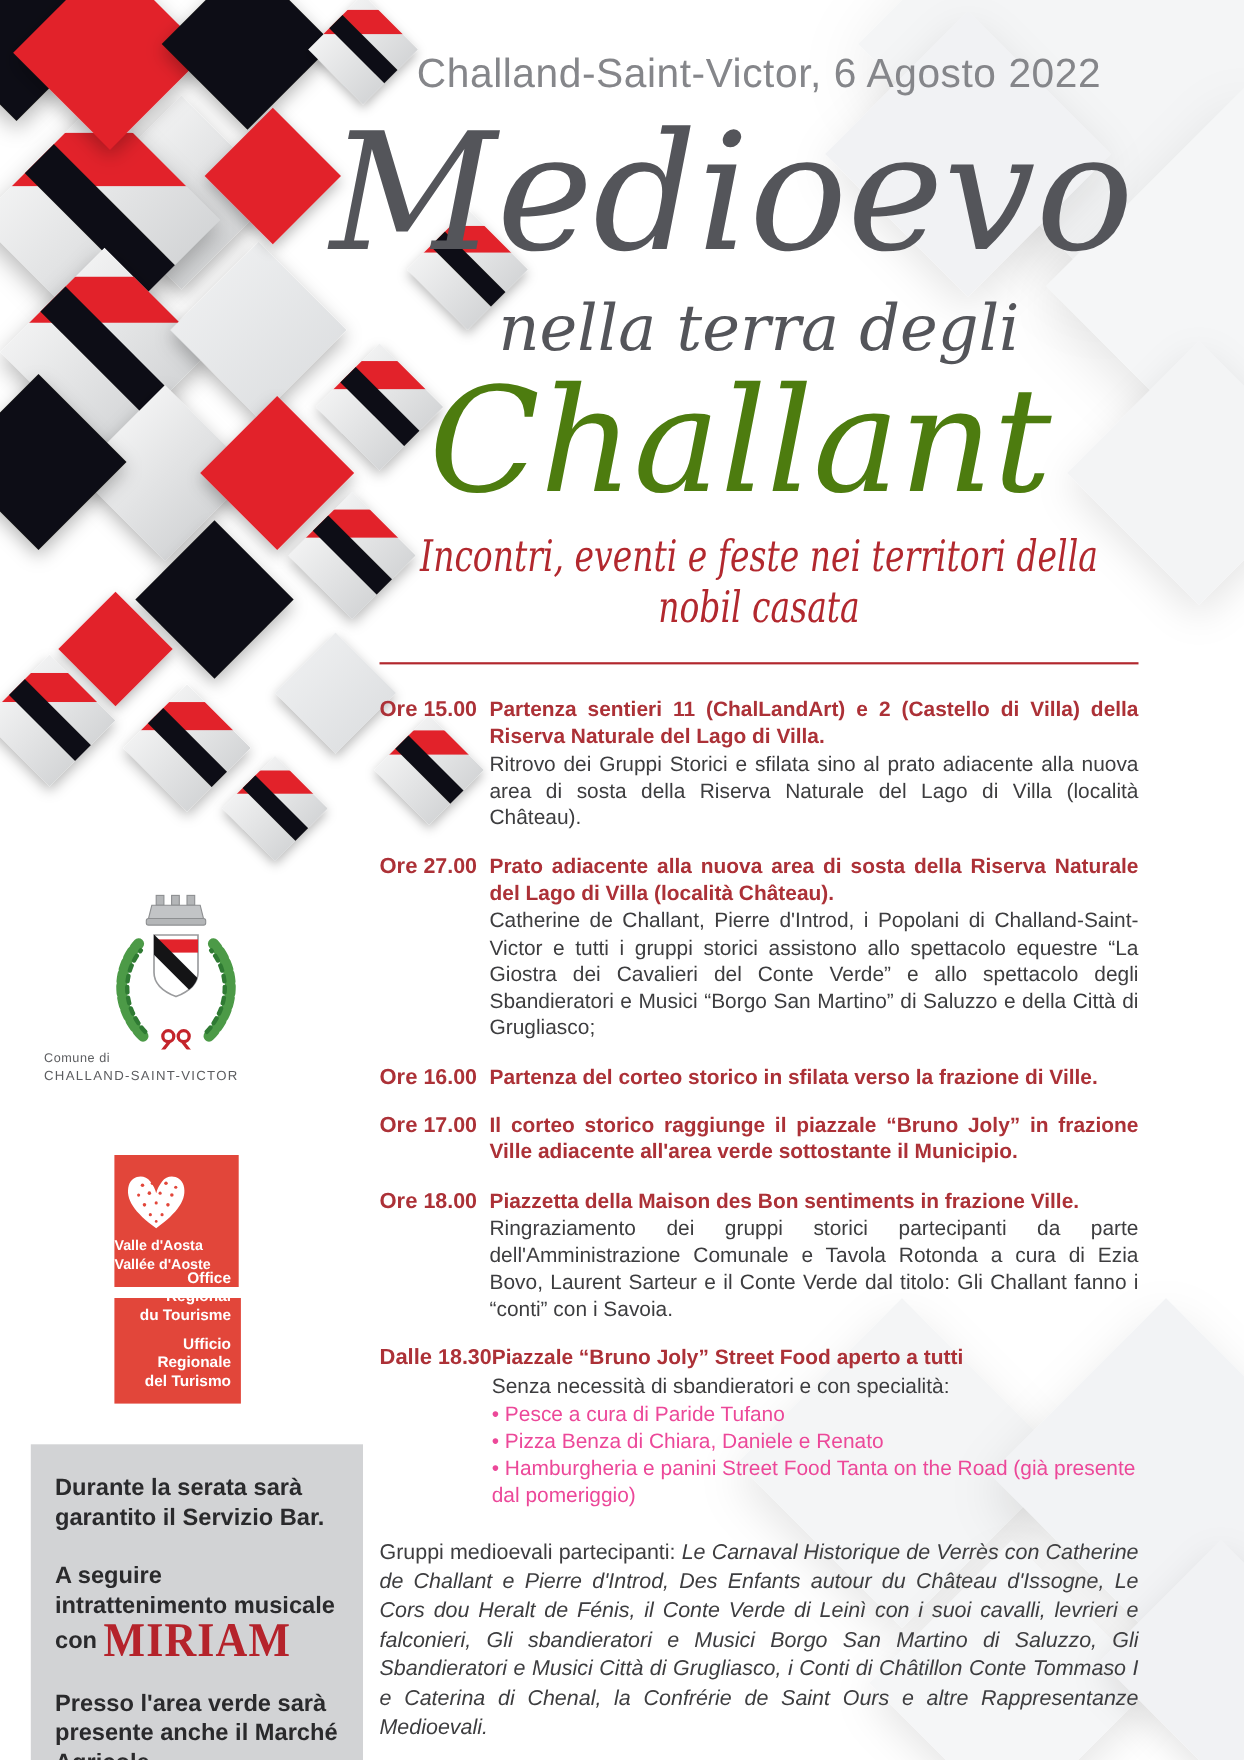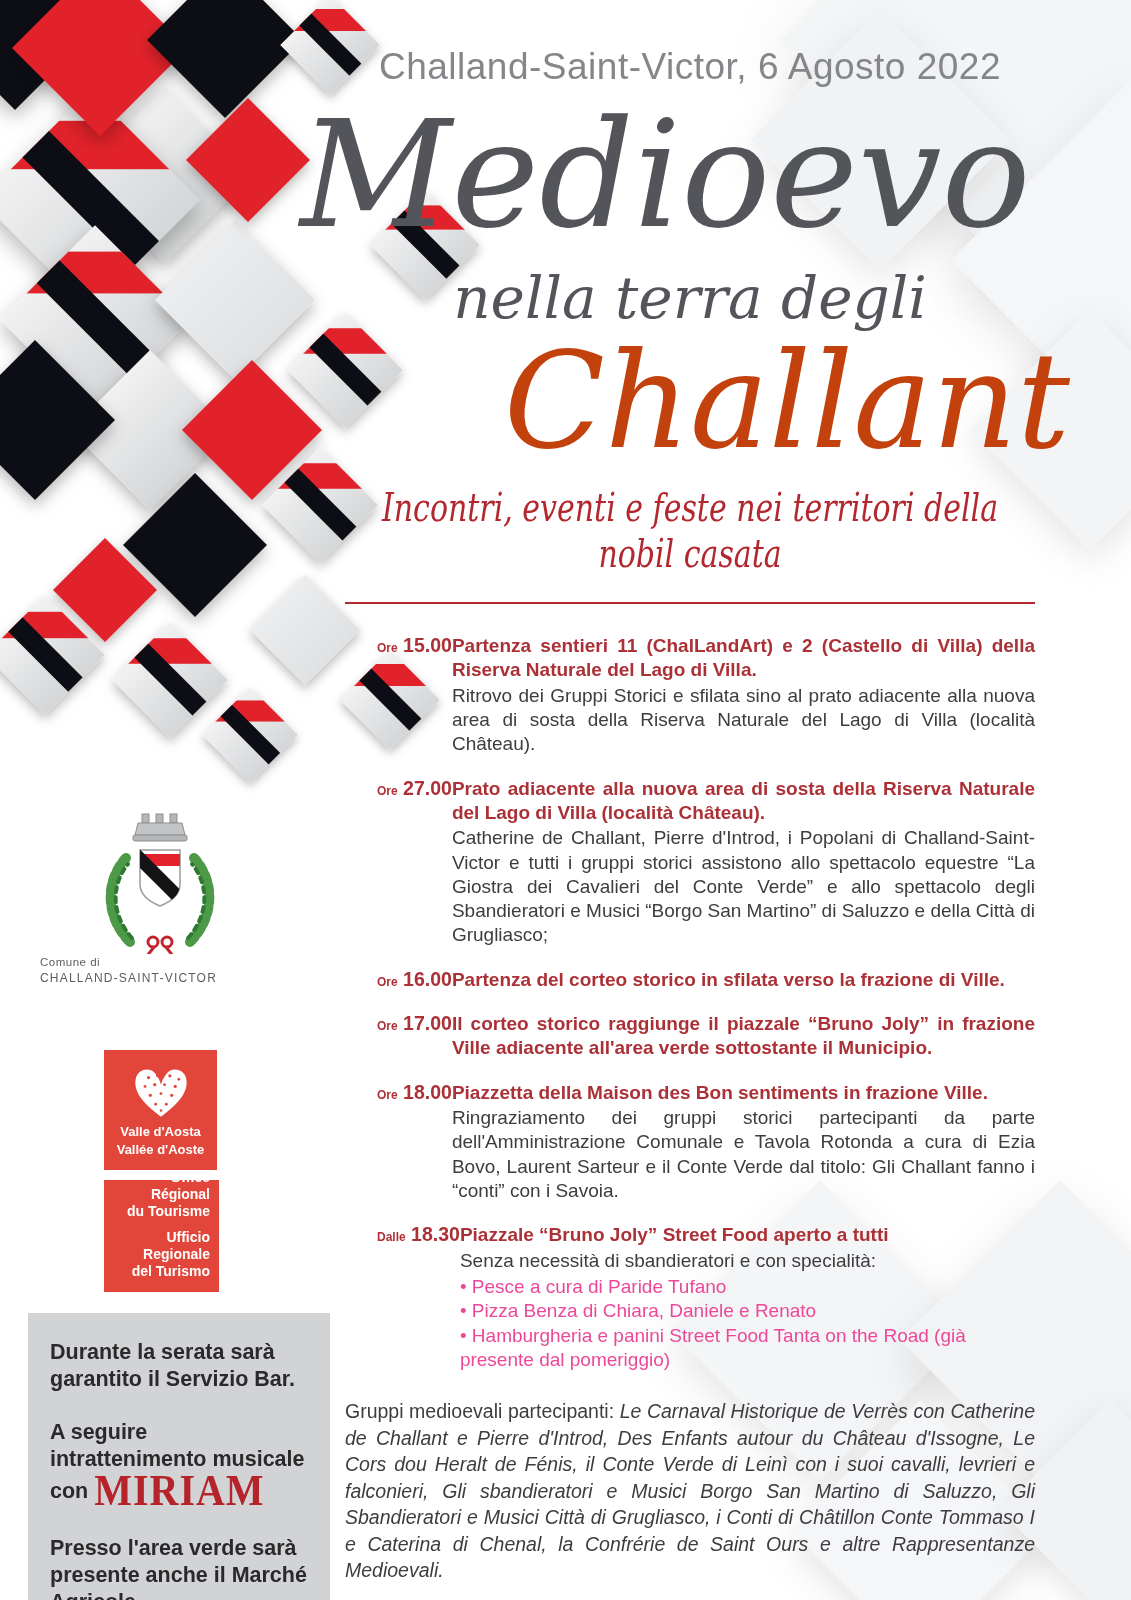--- a/index.html
+++ b/index.html
@@ -9,52 +9,52 @@
   svg.bg{position:absolute;left:0;top:0;z-index:0;}
   .layer{position:absolute;z-index:2;}
 
   .date-line{left:345px;top:46px;width:690px;text-align:center;
              font-size:37px;color:#85868a;letter-spacing:.5px;}
 
   .title1{left:300px;top:98px;width:720px;text-align:center;
           font-family:"DejaVu Serif",serif;font-style:italic;font-size:148px;line-height:1.05;color:#54555a;}
   .title2{left:340px;top:264px;width:700px;text-align:center;
           font-family:"DejaVu Serif",serif;font-style:italic;font-size:58px;color:#54555a;}
-  .title3{left:390px;top:332px;width:680px;text-align:right;
-          font-family:"DejaVu Serif",serif;font-style:italic;font-size:132px;line-height:1.05;color:#c2410c;}
+  .title3{left:390px;top:332px;width:680px;text-align:left;
+          font-family:"DejaVu Serif",serif;font-style:italic;font-size:132px;line-height:1.05;color:#4d7c0f;}
 
   .main{left:345px;top:506px;width:690px;}
   .subtitle{display:block;width:690px;text-align:center;
             font-family:"DejaVu Serif",serif;font-style:italic;font-size:30px;color:#b2282e;
             transform:scaleY(1.32);transform-origin:center bottom;}
   .divider{margin:26px 0 0 0;border:none;border-top:2px solid #b2282e;width:690px;}
 
   #schedule{margin-top:30px;}
   .srow{display:flex;margin-bottom:20px;}
   .stime{flex:0 0 100px;color:#ac3137;font-weight:bold;white-space:nowrap;}
-  .tword{font-size:12px;margin-left:32px;}
+  .tword{font-size:20px;}
   .tnum{font-size:19.5px;}
   .scontent{flex:1;}
   .shead{font-weight:bold;color:#ac3137;font-size:19px;line-height:1.28;text-align:justify;}
   .sbody{color:#3d3d3f;font-size:19px;line-height:1.28;text-align:justify;margin-top:1px;}
   .sbullets{margin:2px 0 0 0;padding:0;list-style:none;color:#ec4899;font-size:19px;line-height:1.28;}
   .sbullets li::before{content:"• ";}
 
   .footer{margin-top:26px;font-size:19.5px;line-height:1.36;color:#3d3d3f;text-align:justify;}
   .footer .groups{font-style:italic;}
 
   .comune-caption{left:40px;top:956px;width:240px;text-align:left;color:#5c5d60;}
   .comune-caption .l1{font-size:11.5px;letter-spacing:.5px;}
   .comune-caption .l2{font-size:12px;letter-spacing:1.2px;margin-top:3px;}
 
   .vda-box{left:104px;top:1050px;width:113px;height:120px;background:#e2463a;
-           display:flex;flex-direction:column;align-items:center;padding-top:8px;}
+           display:flex;flex-direction:column;align-items:flex-start;padding-top:8px;}
   .vda-text{color:#fff;font-weight:bold;font-size:13px;line-height:1.2;text-align:center;margin-top:2px;}
 
-  .office-box{left:104px;top:1180px;width:115px;height:112px;background:#e2463a;
+  .office-box{left:104px;top:1180px;width:115px;height:96px;background:#e2463a;
               display:flex;flex-direction:column;justify-content:flex-end;align-items:flex-end;
               padding:10px 9px 12px 6px;}
   .office-box .grp{color:#fff;font-weight:bold;font-size:14px;line-height:1.22;text-align:right;}
   .office-box .grp + .grp{margin-top:9px;}
 
   .info-box{left:28px;top:1313px;width:302px;min-height:259px;background:#d2d3d5;
             padding:26px 22px 24px 22px;color:#2a2a2c;font-weight:bold;font-size:21.5px;line-height:1.26;}
   .info-box .para{margin:0 0 26px 0;}
   .info-box .para:last-child{margin-bottom:0;}
   .miriam{font-family:"Liberation Serif",serif;font-weight:bold;color:#b5232b;

